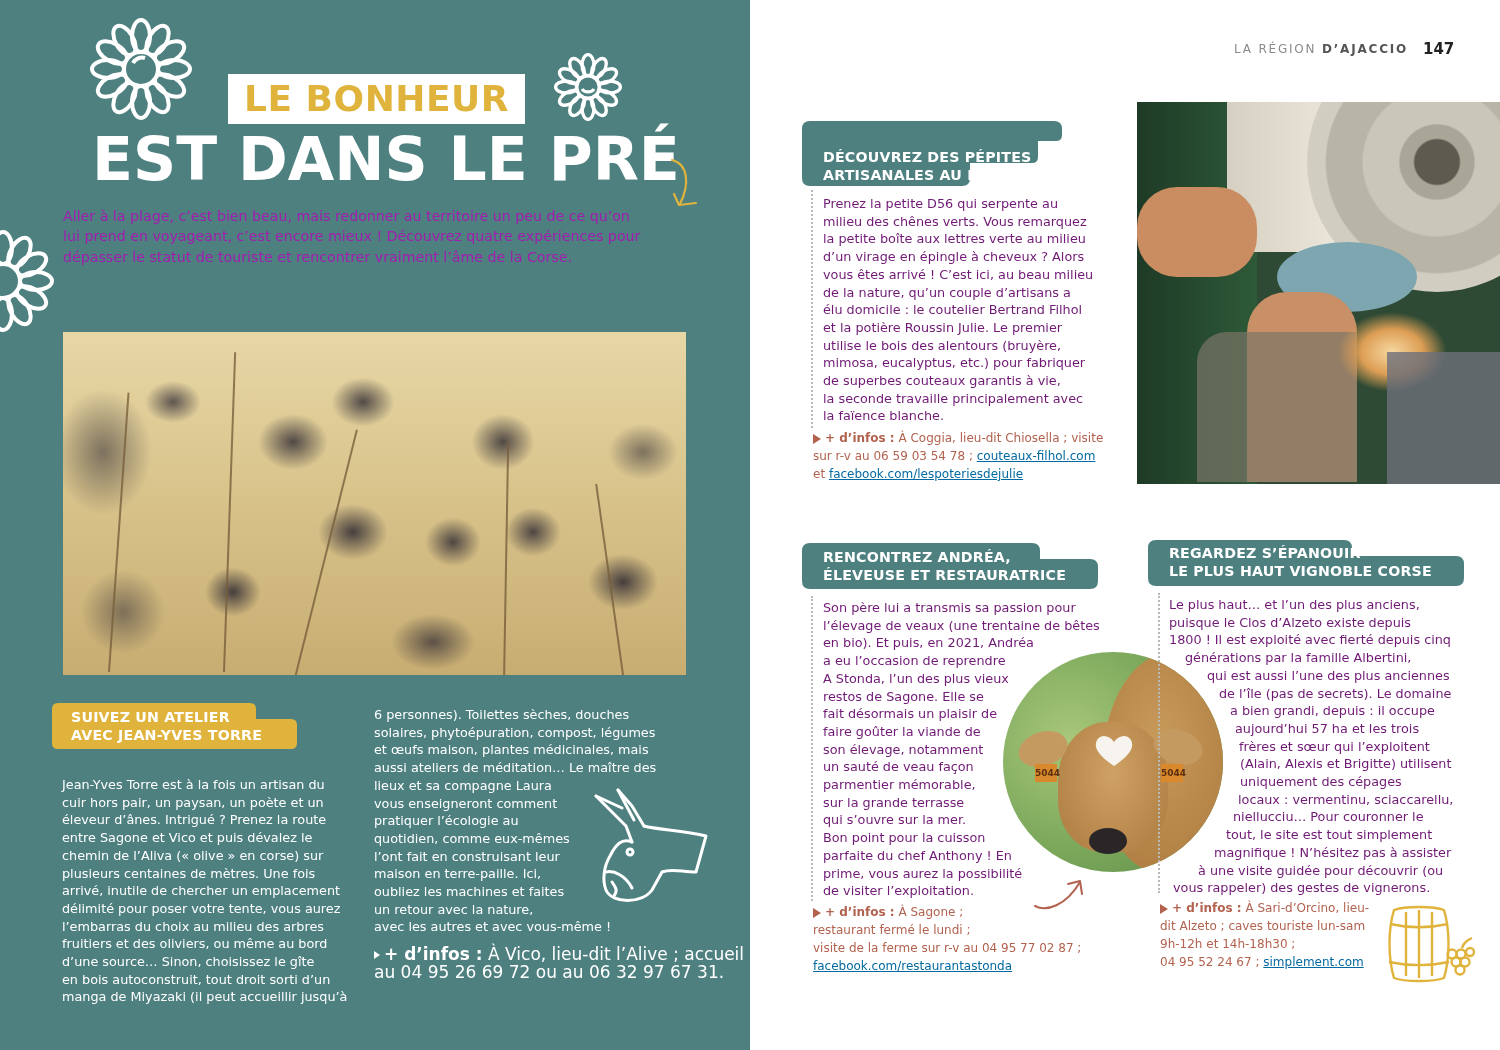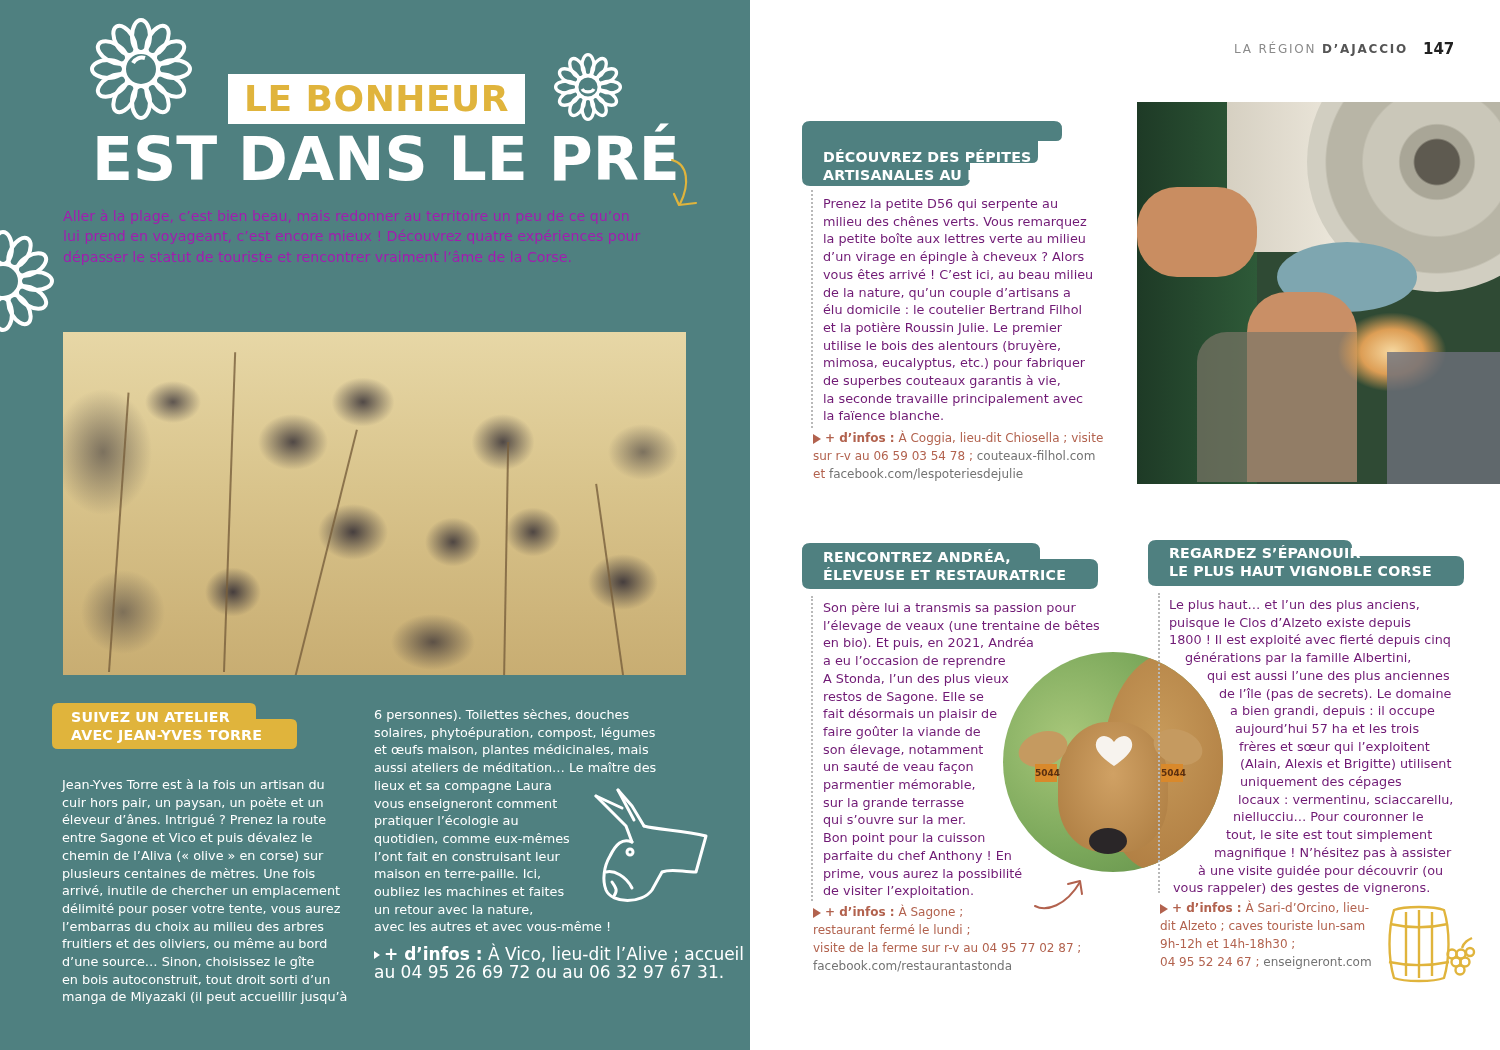--- a/index.html
+++ b/index.html
@@ -42,21 +42,21 @@
     background:radial-gradient(circle at 30% 40%, #a8c77a 0%, #7aa75a 55%, #5c8a46 100%);}
 
   
   .tab{position:absolute;color:#fff;font-weight:bold;font-size:14.2px;line-height:17.5px;letter-spacing:0.2px;}
 
   .body-dark{color:#701a75;font-size:12.8px;line-height:17.7px;}
   .body-light{color:#fff;font-size:12.8px;line-height:17.7px;}
   .dotted{position:absolute;border-left:2px dotted #b9b9b9;}
   .info{color:#b2624e;font-size:12px;line-height:18px;}
   .info b{font-weight:bold;}
-  .info a,.info .u{color:#737373;}
+  .info a,.info .u{text-decoration:underline;color:#0369a1;}
   .tri{display:inline-block;width:0;height:0;border-top:5px solid transparent;border-bottom:5px solid transparent;border-left:8px solid #b2624e;margin-right:4px;vertical-align:middle;}
   .tri-w{border-left-color:#fff;}
 
   .header-run{position:absolute;left:1234px;top:42px;font-size:12px;letter-spacing:1.8px;color:#8a8a8a;}
   .header-run b{color:#555;font-weight:bold;text-align:right;}
   .page-num{position:absolute;left:1423px;top:40px;font-size:15px;font-weight:bold;color:#222;}
   .line{display:block;white-space:nowrap;}
 </style>
 </head>
 <body>
@@ -323,21 +323,21 @@
   <span class="line" style="padding-left:73px;">niellucciu… Pour couronner le</span>
   <span class="line" style="padding-left:66px;">tout, le site est tout simplement</span>
   <span class="line" style="padding-left:54px;">magnifique ! N’hésitez pas à assister</span>
   <span class="line" style="padding-left:38px;">à une visite guidée pour découvrir (ou</span>
   <span class="line" style="padding-left:13px;">vous rappeler) des gestes de vignerons.</span>
 </div>
 <div class="abs info" style="left:1160px;top:899px;width:230px;">
   <span class="line"><span class="tri"></span><b>+ d’infos :</b><span> À Sari-d’Orcino, lieu-</span></span>
   <span class="line">dit Alzeto ; caves touriste lun-sam</span>
   <span class="line">9h-12h et 14h-18h30 ;</span>
-  <span class="line"><span>04 95 52 24 67 ; </span><a class="u">enseigneront.com</a></span>
+  <span class="line"><span>04 95 52 24 67 ; </span><a class="u">simplement.com</a></span>
 </div>
 
 <svg class="abs" style="left:1384px;top:904px;" width="92" height="80" viewBox="0 0 92 80">
   <g fill="none" stroke="#e0b43c" stroke-width="2.4" stroke-linejoin="round">
     <path d="M10,6 C20,2 50,2 60,6 C66,26 66,54 60,74 C50,78 20,78 10,74 C4,54 4,26 10,6 Z"></path>
     <path d="M6,20 C24,24 46,24 64,20"></path>
     <path d="M5,58 C24,62 46,62 65,58"></path>
     <path d="M22,8 L22,72"></path>
       <path d="M35,6 L35,74"></path>
       <path d="M48,8 L48,72"></path>

